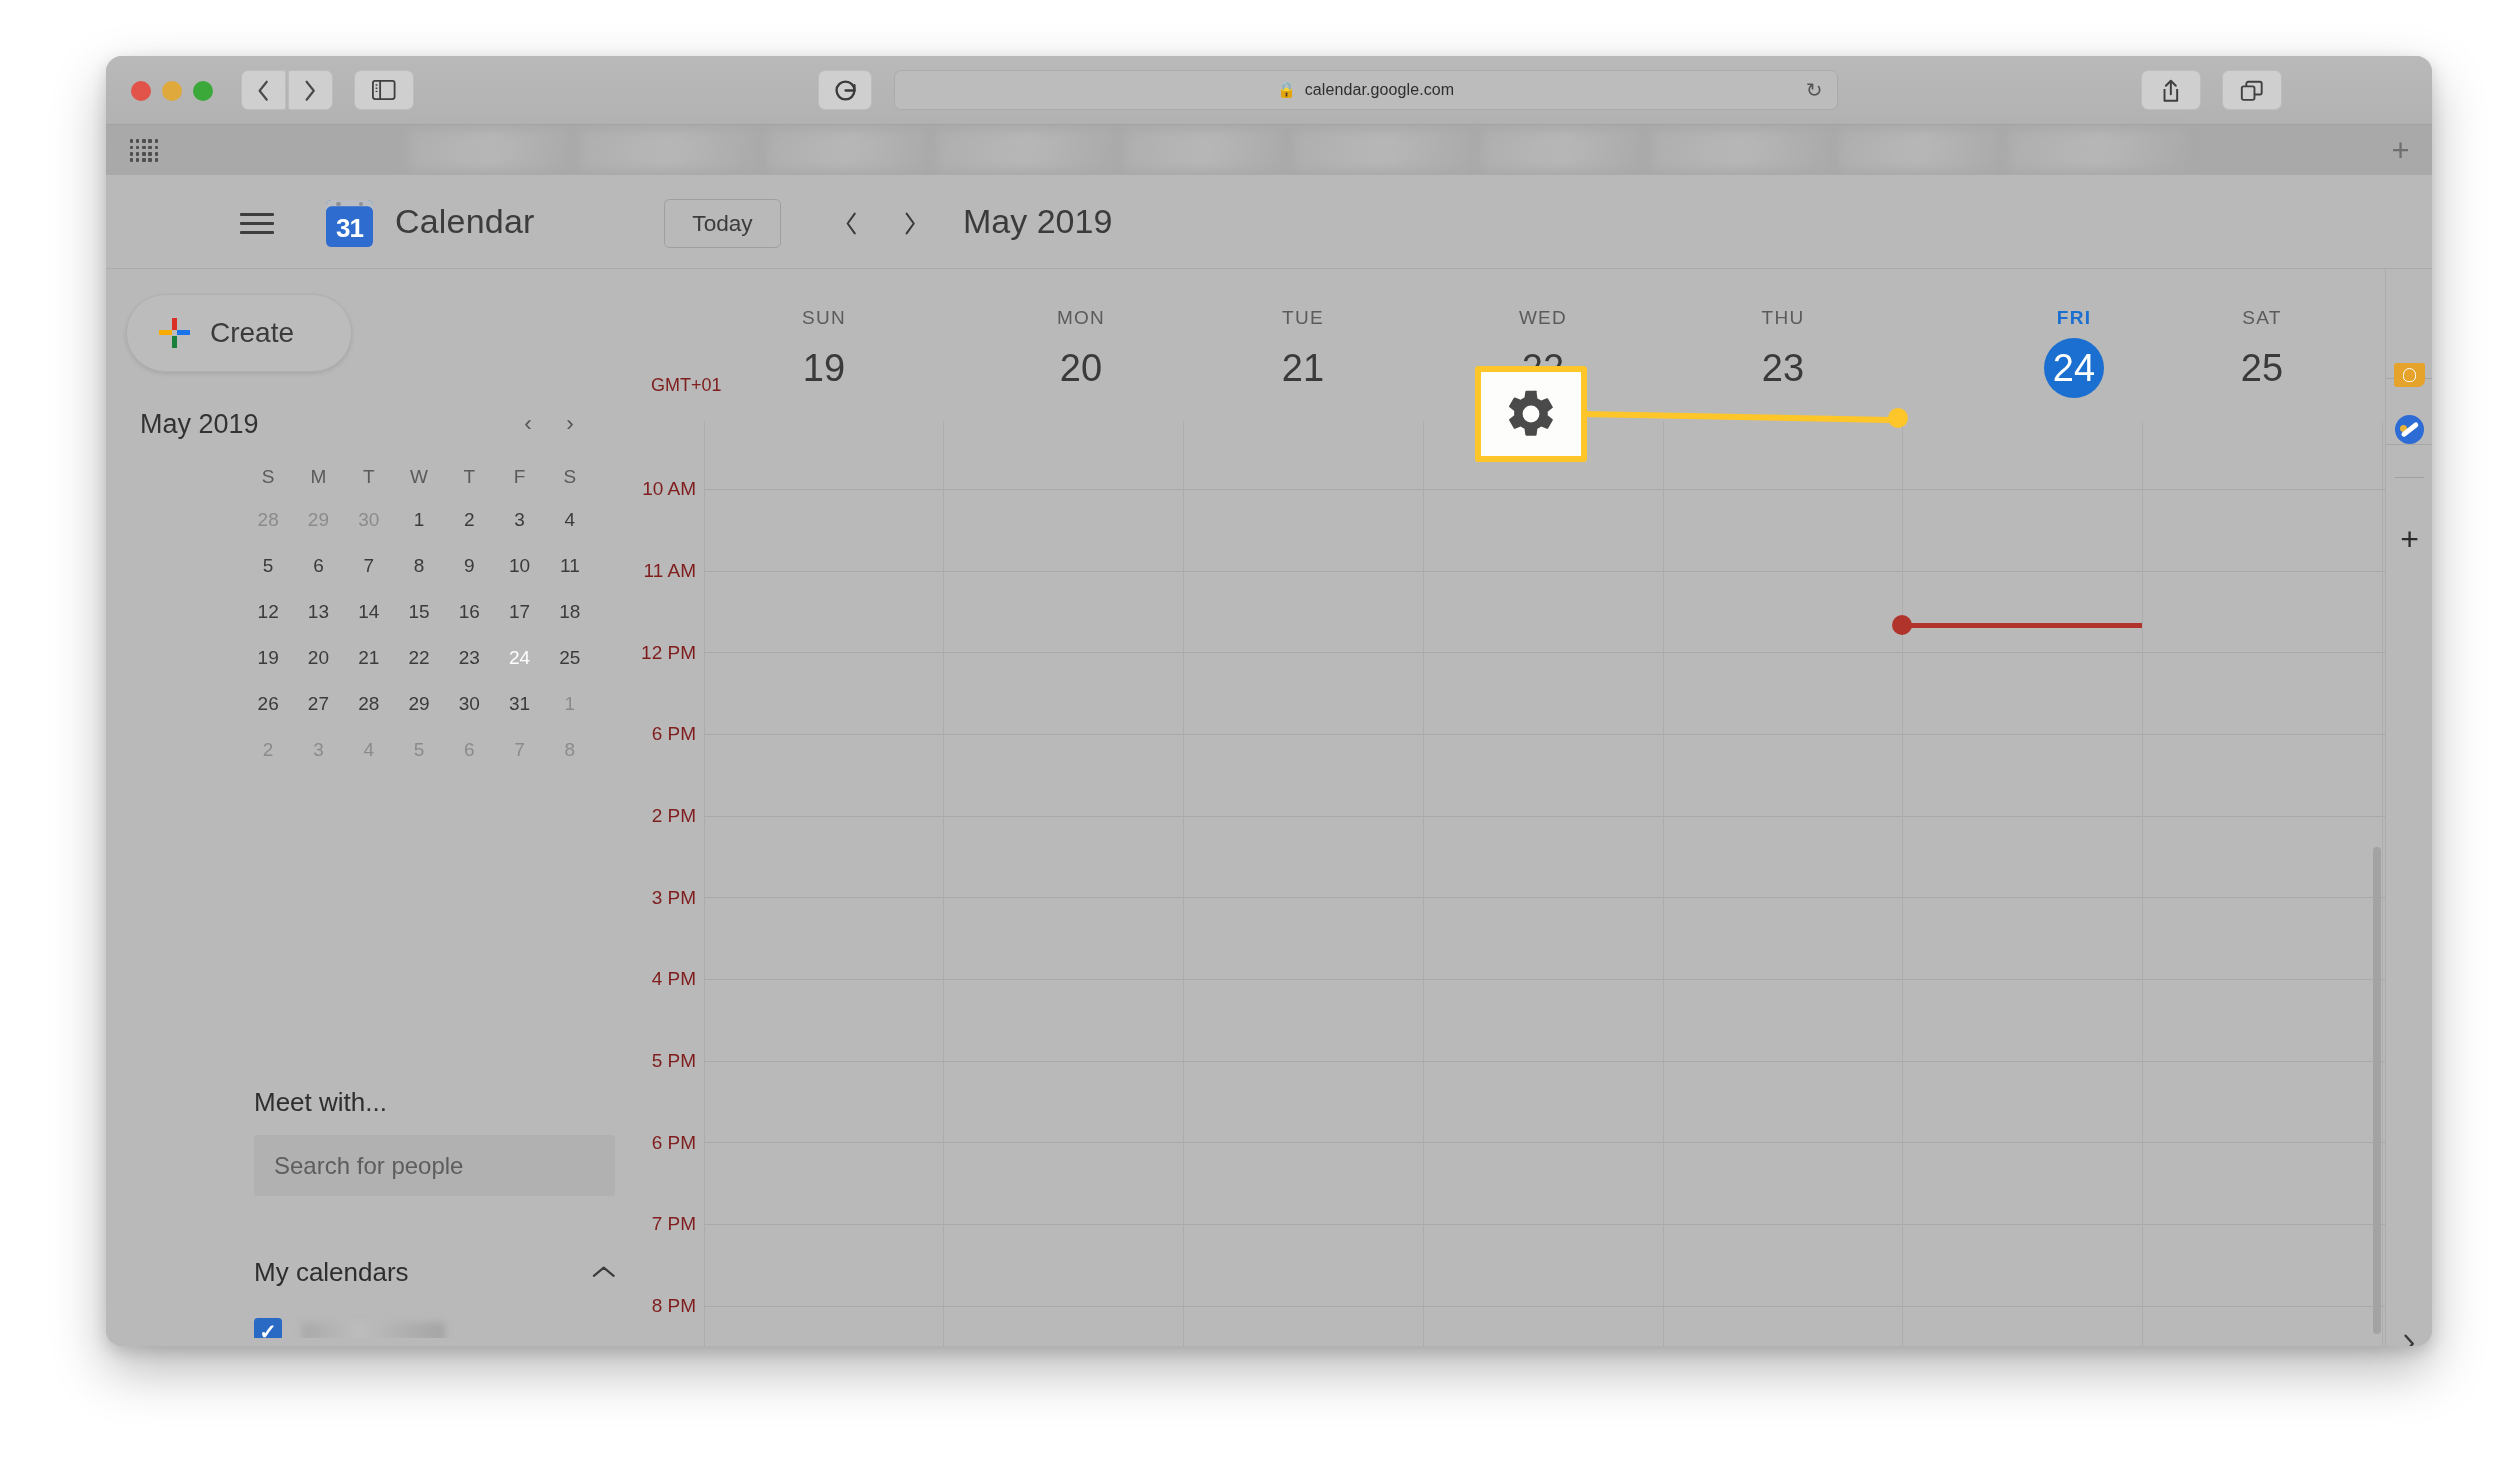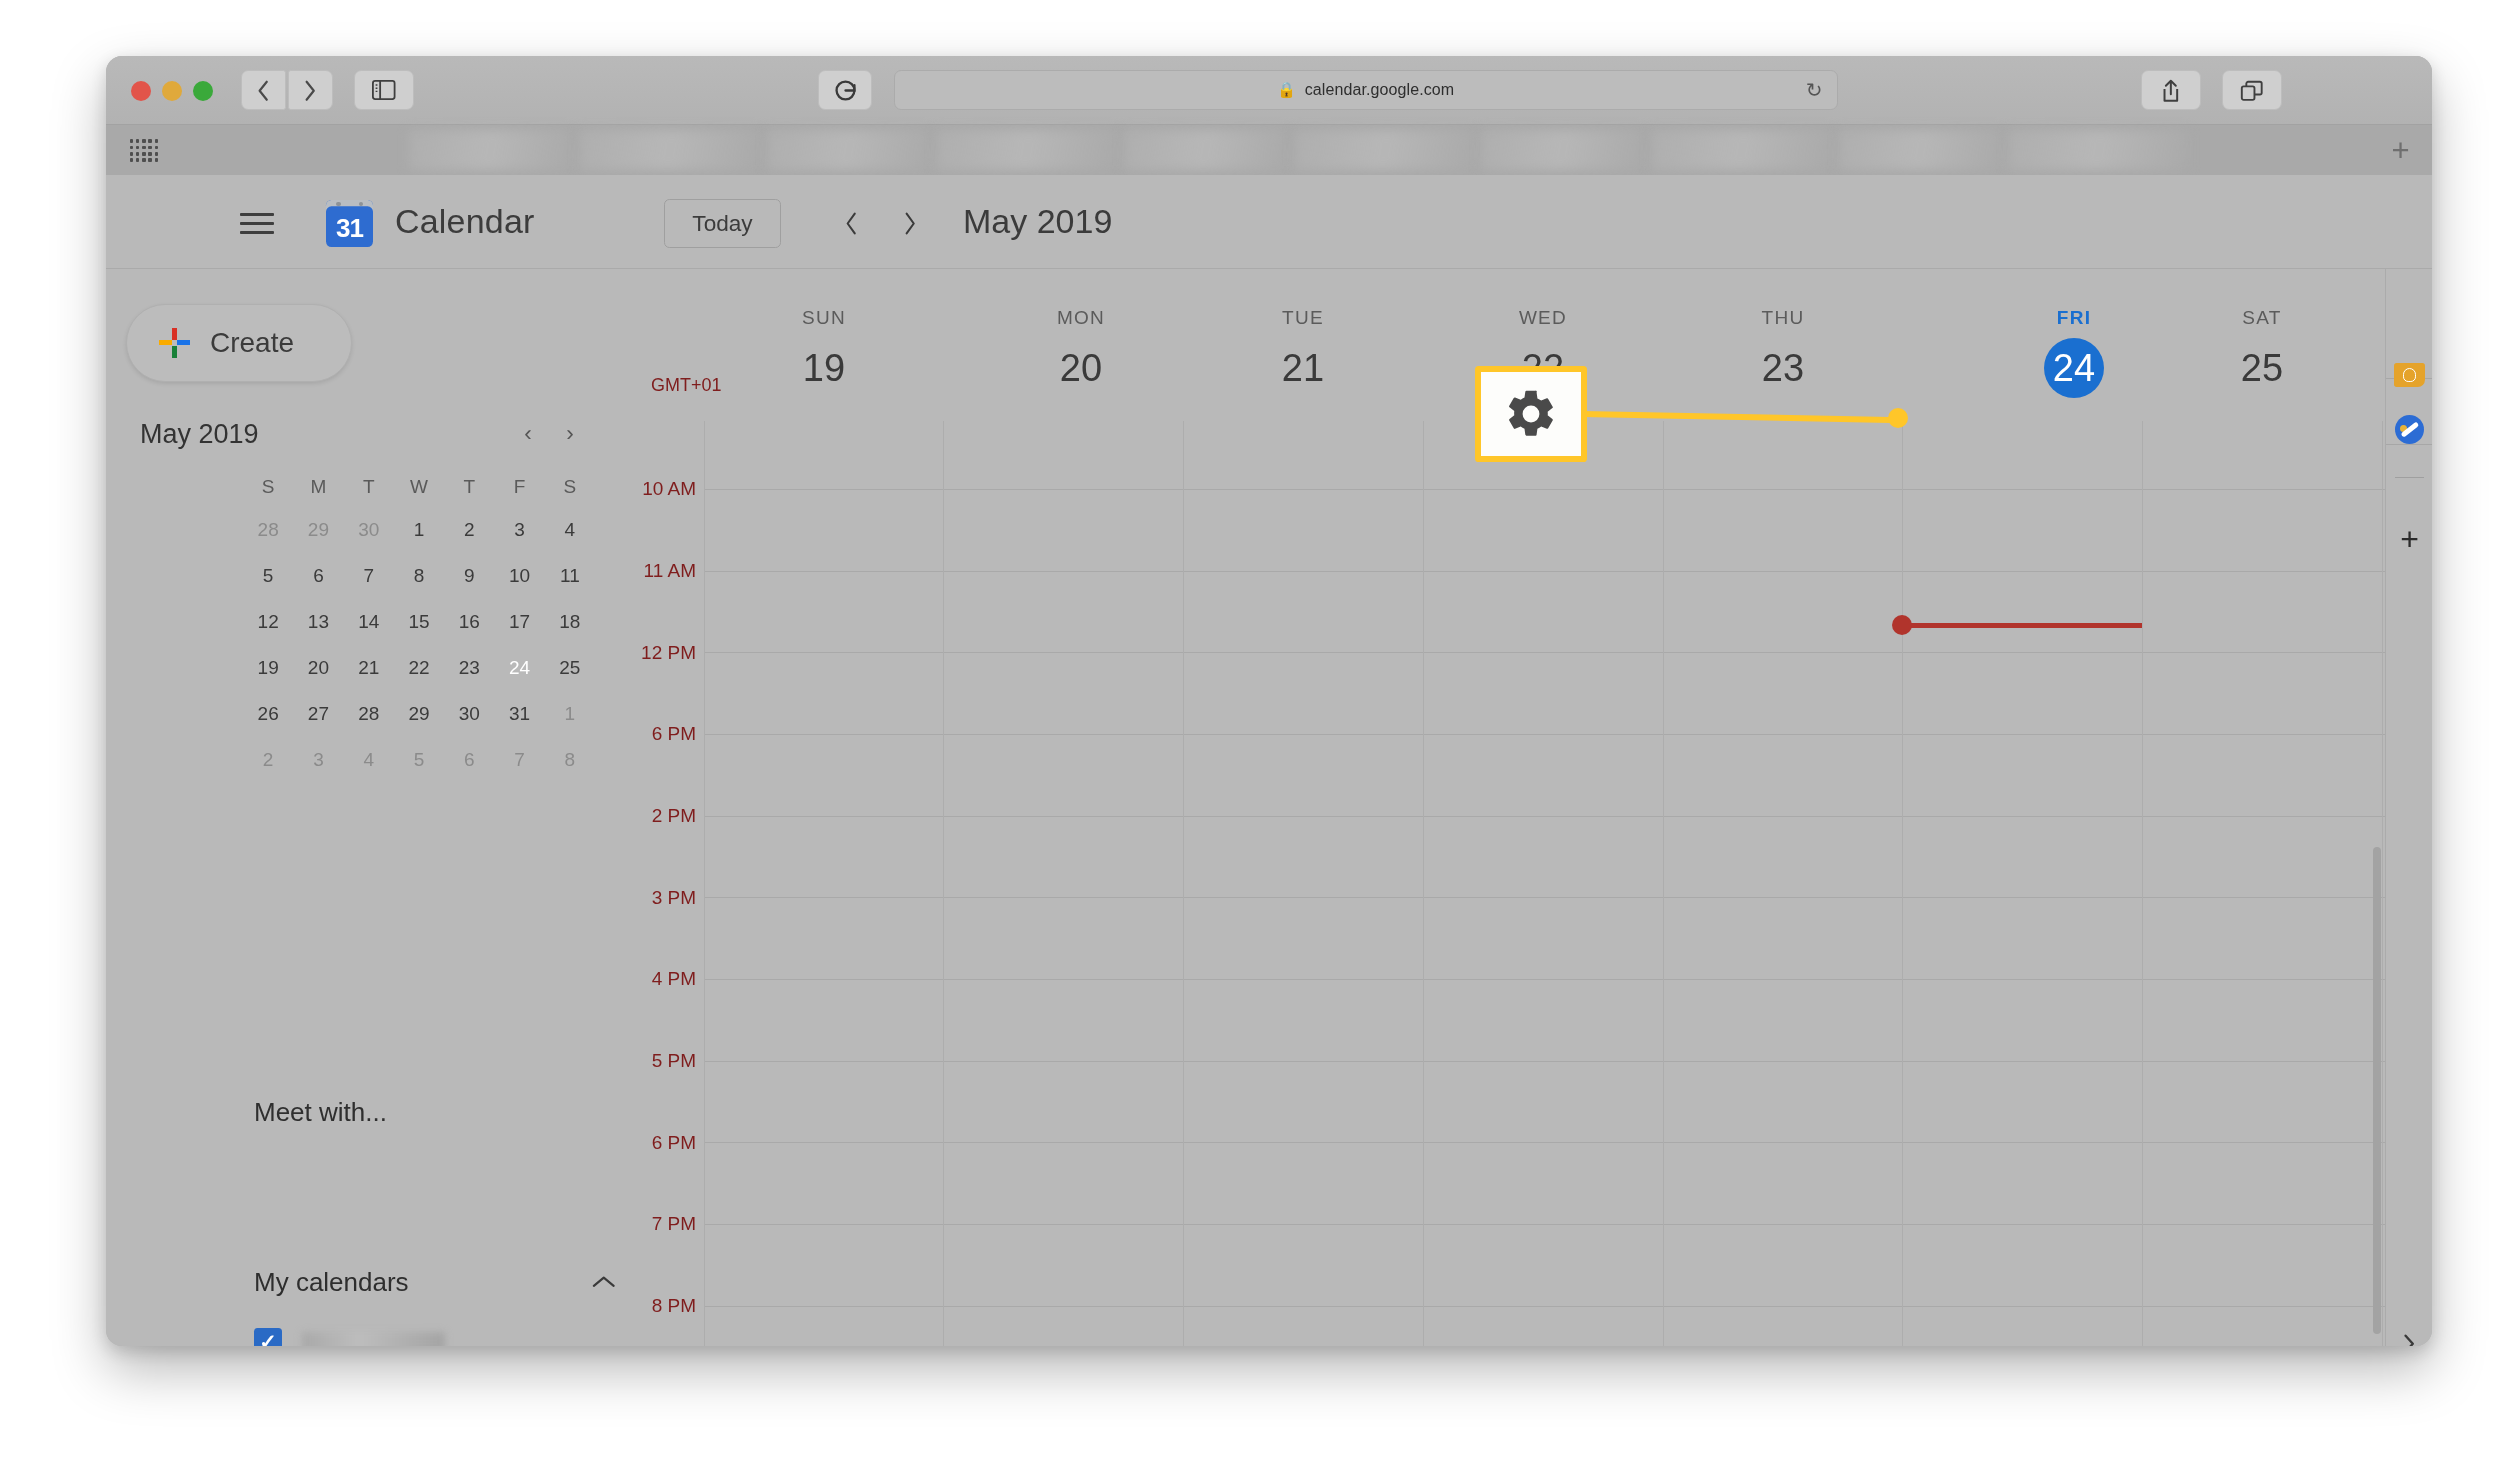--- a/index.html
+++ b/index.html
@@ -184,21 +184,21 @@
 
   #gsuite-chip {
     position: absolute; left: 2146px; top: 203px; width: 245px; height: 67px;
     border: 0.9px solid #a7a7a7; border-radius: 34px;
     display: flex; align-items: center; padding-left: 25px; gap: 12.6px;
   }
   #gsuite-chip .gsuite-text { font-size: 32px; color: #555; letter-spacing: 0.3px; }
 
   
   #sidebar {
-    position: absolute; left: 0; top: 96px; width: 520px; height: 1077px;
+    position: absolute; left: 0; top: 86px; width: 520px; height: 1077px;
     overflow: hidden;
   }
 
   #create-btn {
     position: absolute; left: 20px; top: 33px; width: 226px; height: 78px;
     background: #bcbcbc; border: 0.9px solid #b0b0b0; border-radius: 39px;
     box-shadow: 0 1.8px 4.5px rgba(0,0,0,.10);
     display: flex; align-items: center; gap: 20px; padding-left: 32px;
   }
   #create-btn .label { font-size: 28px; color: #3b3b3b; }
@@ -607,20 +607,23 @@
             <div class="day muted"><span>2</span></div>
             <div class="day muted"><span>3</span></div>
             <div class="day muted"><span>4</span></div>
             <div class="day muted"><span>5</span></div>
             <div class="day muted"><span>6</span></div>
             <div class="day muted"><span>7</span></div>
             <div class="day muted"><span>8</span></div>
           </div>
 
         <div id="meetwith-title">Meet with...</div>
+        <div id="people-search">
+          <span class="ph">Search for people</span>
+        </div>
 
         <div id="mycal-header">
           <span class="t">My calendars</span>
           <svg width="23.5" height="14.4" viewBox="0 0 26 16">
             <path d="M2 12 L13 3 L24 12" fill="none" stroke="#3a3a3a" stroke-width="2.4" stroke-linecap="round" stroke-linejoin="round"></path>
           </svg>
         </div>
 
         <div id="cal-list">
             <div class="cal-row">

